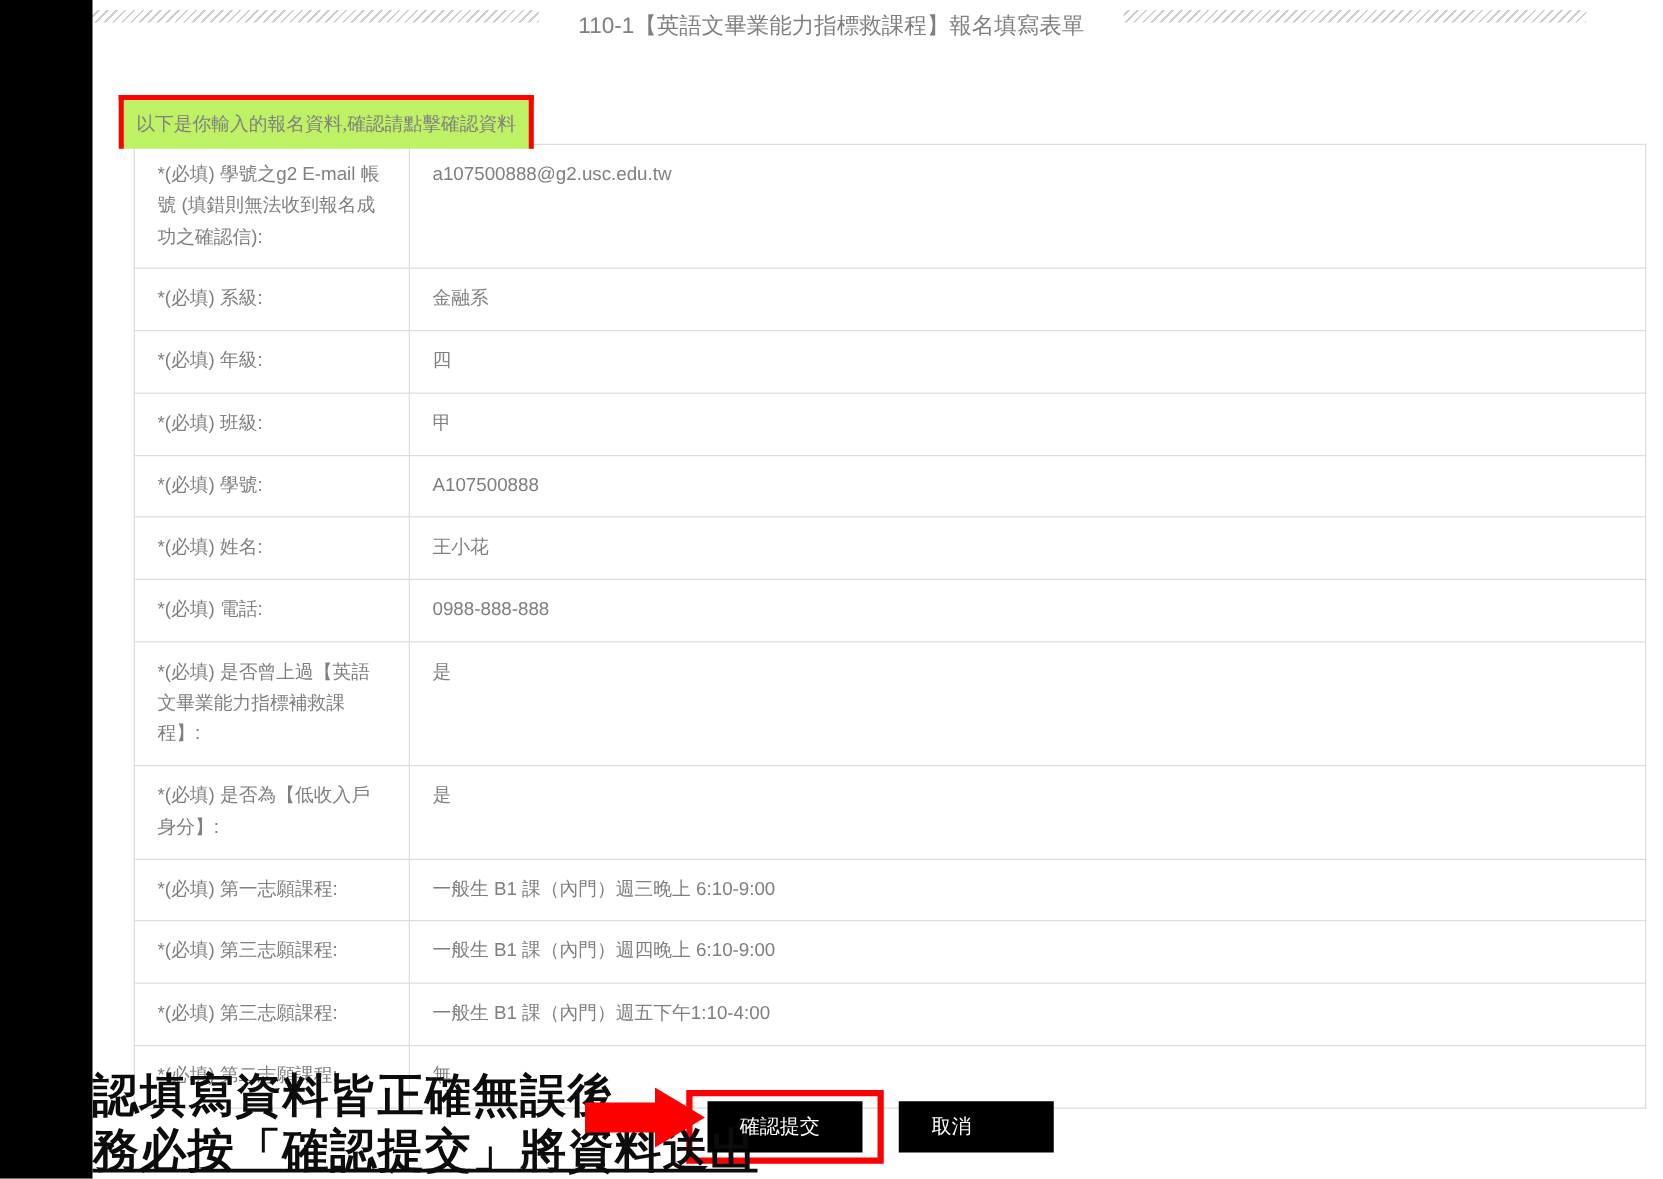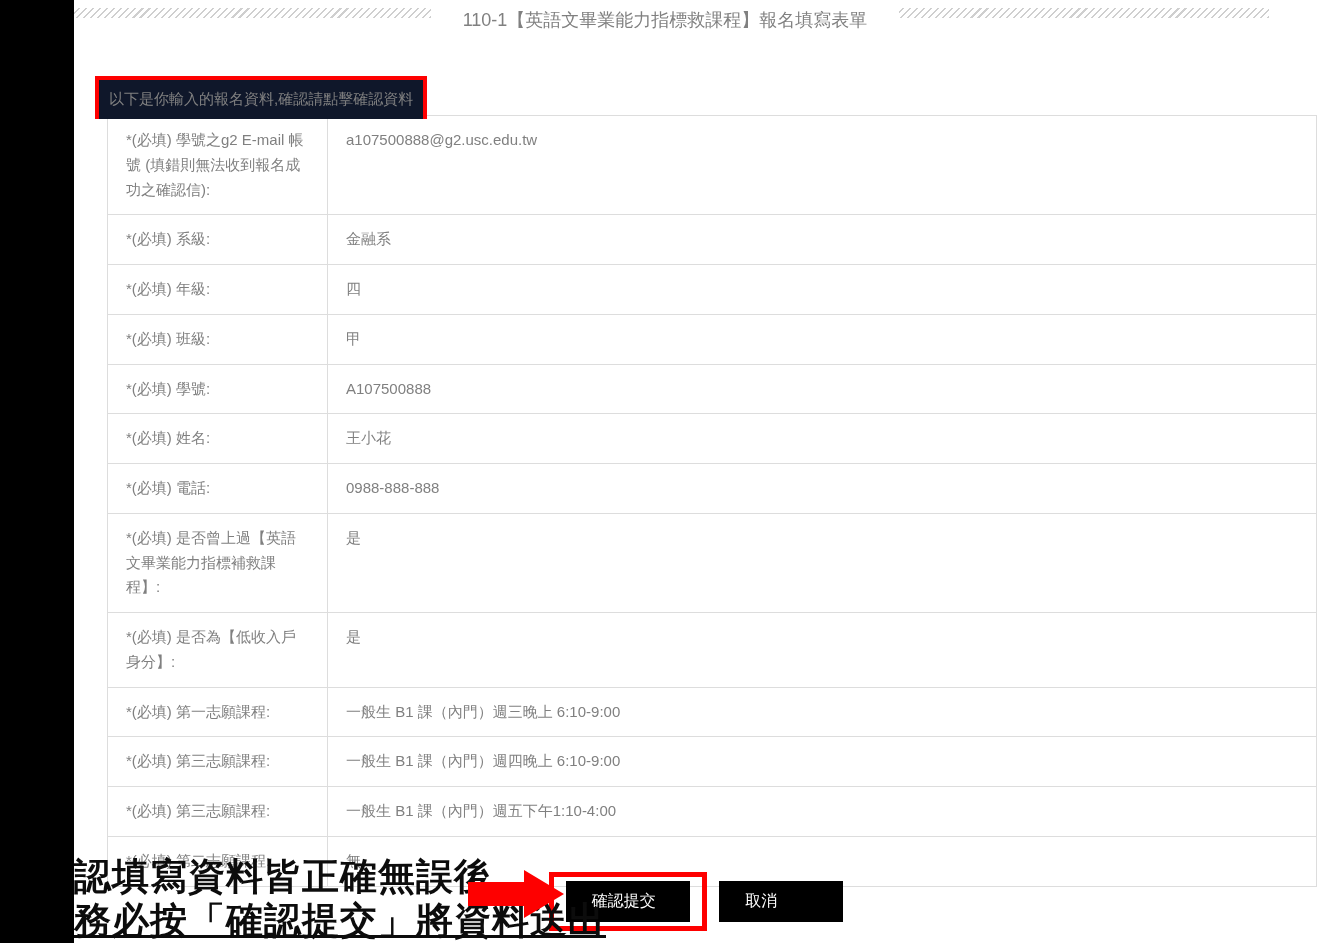--- a/index.html
+++ b/index.html
@@ -60,22 +60,23 @@
     }
     .confirm-box {
       border: 4px solid #fe0000;
       border-bottom: none;
       display: inline-block;
       padding: 10px 10px 10px 10px;
       color: #808080;
       font-size: 15px;
       position: relative;
       z-index: 2;
-      background: #0f172a;
+      background: #bef264;
       margin-bottom: -4px;
+      font-family: Liberation Serif, serif;
     }
     table.form-table {
       width: 100%;
       border-collapse: collapse;
       border: 1px solid #dddddd;
       margin-left: 12px;
     }
     table.form-table td {
       border: 1px solid #dddddd;
       padding: 12px 18px;

